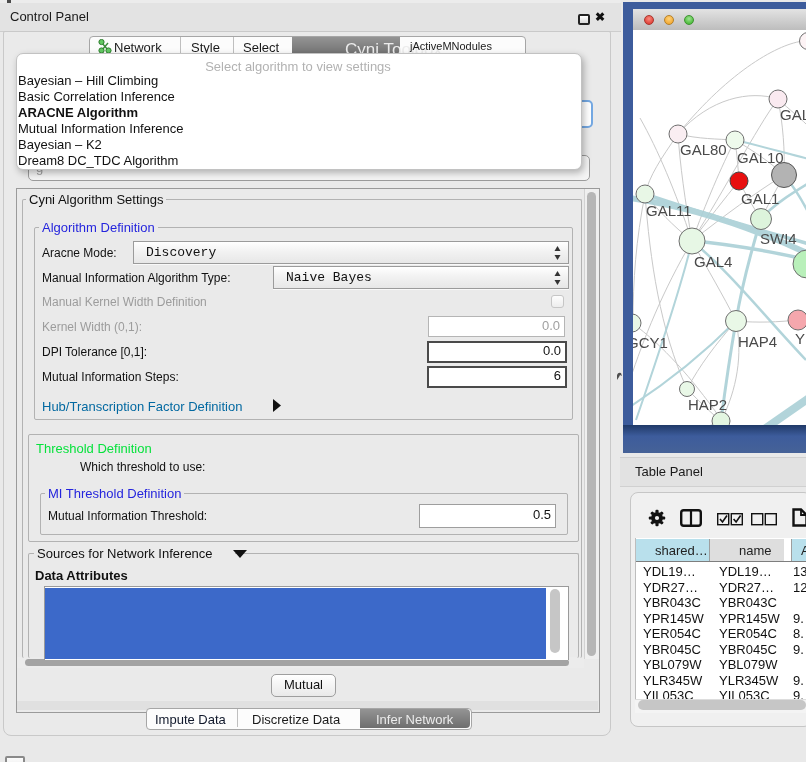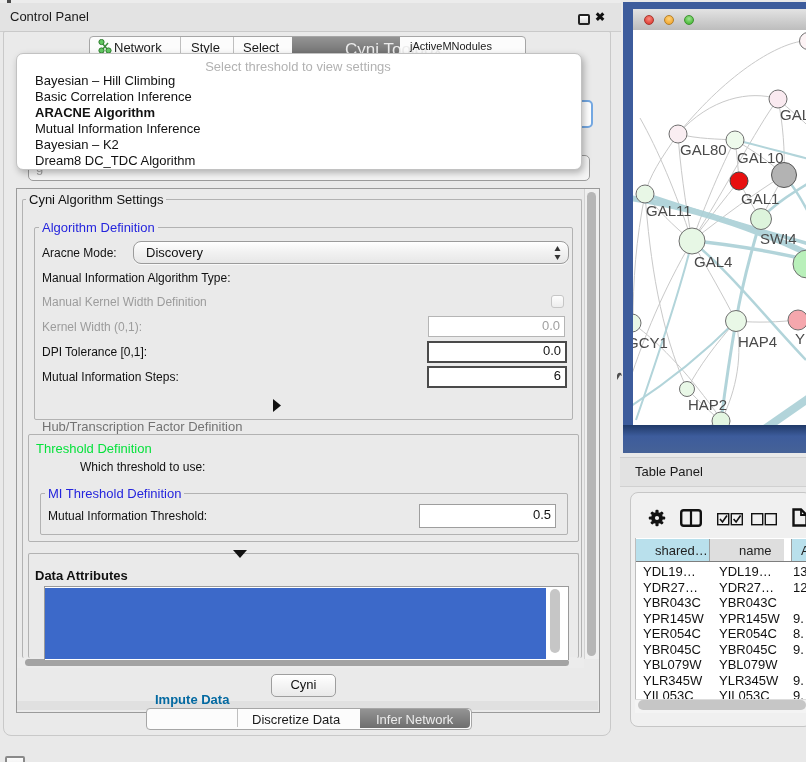--- a/index.html
+++ b/index.html
@@ -2,22 +2,22 @@
 <html><head>
 <meta charset="utf-8">
 <style>
 html,body{margin:0;padding:0;}
 #app{position:relative;width:806px;height:762px;background:#e9e9e9;overflow:hidden;
   font-family:"Liberation Sans",sans-serif;-webkit-font-smoothing:antialiased;}
 .abs{position:absolute;}
 .b{font-weight:bold;}
 .lbl{font-size:12px;font-weight:normal;color:#111;}
 .dis{color:#9c9c9c;}
-.combo{position:absolute;border:1px solid #9b9b9b;border-radius:8px;
-  background:linear-gradient(#ffffff,#f2f2f2 45%,#e7e7e7);box-shadow:0 1px 0 rgba(255,255,255,.7);}
+.combo{position:absolute;border:1px solid #9b9b9b;border-radius:0;
+  background:linear-gradient(#ffffff,#f2f2f2 45%,#e7e7e7);box-shadow:0 1px 0 rgba(255,255,255,.7);font-family:Liberation Mono, monospace;}
 .combo .ct{position:absolute;left:12px;top:3px;font-size:13px;color:#111;}
 .combo .ar{position:absolute;right:7px;top:4px;width:7px;height:14px;}
 .inp{position:absolute;background:#fff;font-size:13px;color:#111;text-align:right;}
 .grp{position:absolute;border:1px solid #b2b2b2;border-radius:2px;}
 .gtitle{position:absolute;background:#eaeaea;padding:0 3px;font-size:13px;line-height:13px;}
 </style>
 </head>
 <body>
 <div id="app">
 
@@ -68,66 +68,74 @@
 
 <div class="abs lbl" style="left:42px;top:246px;">Aracne Mode:</div>
 <div class="combo" style="left:133px;top:241px;width:434px;height:21px;">
   <span class="ct">Discovery</span>
   <svg class="ar" viewBox="0 0 7 14">
         <path d="M3.5 0 L6.5 5 H0.5 Z" fill="#333"></path>
         <path d="M3.5 14 L6.5 9 H0.5 Z" fill="#333"></path>
       </svg>
 </div>
 <div class="abs lbl" style="left:42px;top:271px;">Manual Information Algorithm Type:</div>
+<div class="combo" style="left:273px;top:266px;width:294px;height:21px;">
+  <span class="ct">Naive Bayes</span>
+  <svg class="ar" viewBox="0 0 7 14">
+        <path d="M3.5 0 L6.5 5 H0.5 Z" fill="#333"></path>
+        <path d="M3.5 14 L6.5 9 H0.5 Z" fill="#333"></path>
+      </svg>
+</div>
 <div class="abs lbl dis" style="left:42px;top:295px;">Manual Kernel Width Definition</div>
 <div class="abs" style="left:551px;top:295px;width:11px;height:11px;border:1px solid #c6c6c6;border-radius:3px;background:linear-gradient(#fdfdfd,#ededed);"></div>
 <div class="abs lbl dis" style="left:42px;top:320px;">Kernel Width (0,1):</div>
 <div class="inp" style="left:428px;top:316px;width:131px;height:18px;border:1px solid #b5b5b5;padding:1px 4px 0 0;color:#a0a0a0;">0.0</div>
 <div class="abs lbl" style="left:42px;top:345px;">DPI Tolerance [0,1]:</div>
 <div class="inp" style="left:427px;top:341px;width:132px;height:18px;border:2px solid #4a4a4a;padding:0 4px 0 0;">0.0</div>
 <div class="abs lbl" style="left:42px;top:370px;">Mutual Information Steps:</div>
 <div class="inp" style="left:427px;top:366px;width:132px;height:18px;border:2px solid #4a4a4a;padding:0 4px 0 0;">6</div>
-<div class="abs" style="left:42px;top:399px;font-size:13px;color:#737373;margin-top:20px;">Hub/Transcription Factor Definition</div>
+<div class="abs" style="left:42px;top:399px;font-size:13px;color:#0369a1;">Hub/Transcription Factor Definition</div>
 <svg class="abs" style="left:272px;top:399px;" width="10" height="13" viewBox="0 0 10 13">
       <path d="M1 0 L9 6.5 L1 13 Z" fill="#111"></path>
     </svg>
 
 <div class="grp" style="left:28px;top:434px;width:549px;height:106px;"></div>
 <div class="gtitle" style="left:33px;top:428px;color:#06e23c;margin-top:14px;">Threshold Definition</div>
 <div class="abs lbl" style="left:80px;top:460px;">Which threshold to use:</div>
 
 <div class="grp" style="left:40px;top:493px;width:526px;height:40px;"></div>
 <div class="gtitle" style="left:45px;top:487px;color:#2525dd;">MI Threshold Definition</div>
 <div class="abs lbl" style="left:48px;top:509px;">Mutual Information Threshold:</div>
 <div class="inp" style="left:419px;top:504px;width:131px;height:20px;border:1px solid #9e9e9e;padding:2px 4px 0 0;">0.5</div>
 
 <div class="grp" style="left:28px;top:553px;width:549px;height:104px;border-bottom:none;"></div>
+<div class="gtitle" style="left:34px;top:547px;color:#111;padding-right:22px;">Sources for Network Inference</div>
 <svg class="abs" style="left:233px;top:550px;" width="14" height="8" viewBox="0 0 14 8">
       <path d="M0 0 L14 0 L7 8 Z" fill="#111"></path>
     </svg>
 <div class="abs" style="left:35px;top:568px;font-size:13px;font-weight:bold;color:#111;">Data Attributes</div>
 
 <div class="abs" style="left:44px;top:586px;width:523px;height:73px;background:#fff;border:1px solid #9a9a9a;border-bottom:none;"></div>
 <div class="abs" style="left:45px;top:588px;width:501px;height:71px;background:#3c69c9;"></div>
 <div class="abs" style="left:550px;top:589px;width:10px;height:64px;background:#c6c6c6;border-radius:5px;"></div>
 
-<div class="abs" style="left:271px;top:674px;width:63px;height:19px;border:1px solid #9e9e9e;border-radius:5px;background:linear-gradient(#ffffff,#e9e9e9);text-align:center;font-size:13px;color:#111;padding-top:2px;">Cyni</div>
+<div class="abs" style="left:271px;top:674px;width:63px;height:19px;border:1px solid #9e9e9e;border-radius:5px;background:linear-gradient(#ffffff,#e9e9e9);text-align:center;font-size:13px;color:#111;padding-top:2px;">Mutual</div>
 
 <div class="abs" style="left:17px;top:701px;width:581px;height:9px;background:#e0e0e0;"></div>
 
 <div class="abs" style="left:146px;top:708px;width:324px;height:20px;background:#fcfcfc;border:1px solid #a6a6a6;border-radius:4px;"></div>
 <div class="abs" style="left:237px;top:709px;width:1px;height:18px;background:#bfbfbf;"></div>
 <div class="abs" style="left:360px;top:709px;width:110px;height:19px;background:linear-gradient(#949494,#6e6e6e);border-radius:0 4px 4px 0;"></div>
-<div class="abs" style="left:155px;top:692px;font-size:13px;color:#0369a1;font-weight:bold;">Impute Data</div>
+<div class="abs" style="left:155px;top:712px;font-size:13px;color:#0f172a;">Impute Data</div>
 <div class="abs" style="left:252px;top:712px;font-size:13px;color:#1a1a1a;">Discretize Data</div>
 <div class="abs" style="left:376px;top:712px;font-size:13px;color:#ececec;">Infer Network</div>
 
 <div class="abs" style="left:16px;top:53px;width:564px;height:115px;background:#fff;border:1px solid #c2c2c2;border-radius:7px;box-shadow:2px 3px 7px rgba(0,0,0,.28);"></div>
-<div class="abs" style="left:16px;top:59px;width:564px;text-align:center;font-size:13px;color:#b2b2b2;">Select threshold to view settings</div>
-<div class="abs" style="left:18px;top:73px;font-size:13px;color:#111;line-height:15.9px;padding-left:17px;">Bayesian – Hill Climbing<br>Basic Correlation Inference<br><span class="b">ARACNE Algorithm</span><br>Mutual Information Inference<br>Bayesian – K2<br>Dream8 DC_TDC Algorithm</div>
+<div class="abs" style="left:16px;top:59px;width:564px;text-align:center;font-size:13px;color:#b2b2b2;">Select algorithm to view settings</div>
+<div class="abs" style="left:18px;top:73px;font-size:13px;color:#111;line-height:15.9px;">Bayesian – Hill Climbing<br>Basic Correlation Inference<br><span class="b">ARACNE Algorithm</span><br>Mutual Information Inference<br>Bayesian – K2<br>Dream8 DC_TDC Algorithm</div>
 
 <div class="abs" style="left:623px;top:2px;width:183px;height:451px;background:#3d5c9c;"></div>
 <div class="abs" style="left:633px;top:9px;width:173px;height:21px;background:linear-gradient(#e3e3e3,#bdbdbd);border-bottom:1px solid #8f8f8f;"></div>
 <div class="abs" style="left:644px;top:15px;width:10px;height:10px;border-radius:50%;background:radial-gradient(circle at 50% 35%,#f98b7f,#e2463d 70%);border:1px solid #a8362e;box-sizing:border-box;"></div>
 <div class="abs" style="left:664px;top:15px;width:10px;height:10px;border-radius:50%;background:radial-gradient(circle at 50% 35%,#fed27a,#f4ac38 70%);border:1px solid #b5812a;box-sizing:border-box;"></div>
 <div class="abs" style="left:684px;top:15px;width:10px;height:10px;border-radius:50%;background:radial-gradient(circle at 50% 35%,#a0e394,#52bf41 70%);border:1px solid #3f9232;box-sizing:border-box;"></div>
 <div class="abs" style="left:623px;top:425px;width:183px;height:28px;background:linear-gradient(#203a68,#3d5c9c 40%,#466297);"></div>
 
 <div class="abs" style="left:633px;top:30px;width:173px;height:395px;background:#fff;overflow:hidden;">
 <svg width="173" height="395" viewBox="0 0 173 395">

